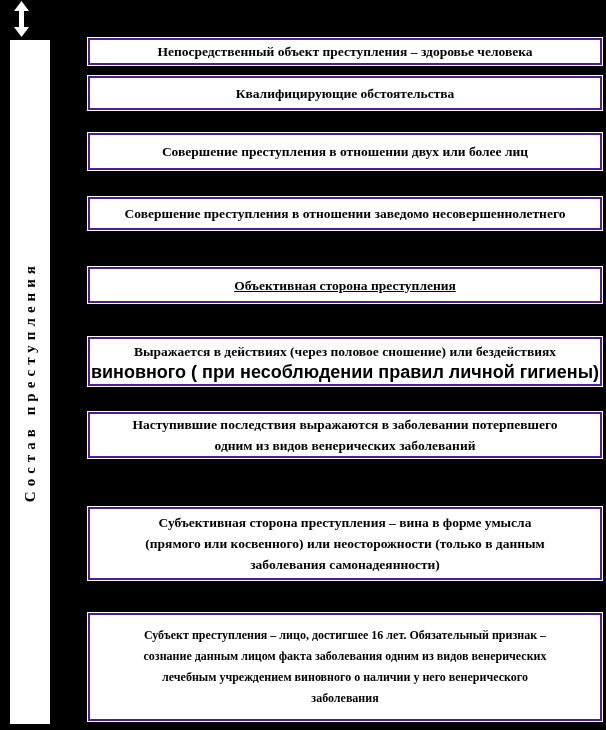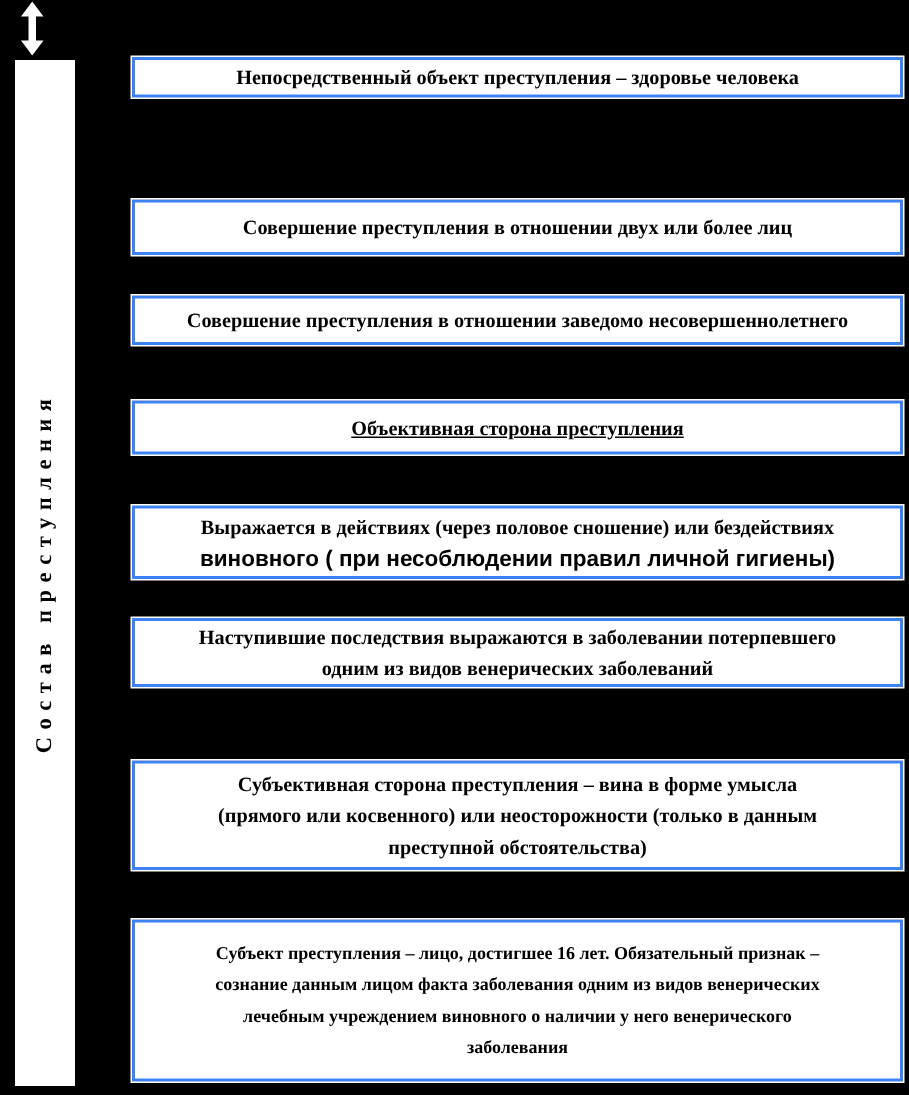--- a/index.html
+++ b/index.html
@@ -42,21 +42,21 @@
     letter-spacing: 5px;
     white-space: nowrap;
     color: #000;
   }
   .box {
     position: absolute;
     left: 88px;
     width: 514px;
     box-sizing: border-box;
     background: #fff;
-    border: 2px solid #3b82f6;
+    border: 2px solid #4c1d95;
     outline: 1px solid #fff;
     display: flex;
     flex-direction: column;
     align-items: center;
     justify-content: center;
     text-align: center;
     font-weight: bold;
     font-size: 13.5px;
     line-height: 21px;
   }
@@ -66,40 +66,43 @@
   .b3 { top: 133px; height: 37px; }
   .b4 { top: 197px; height: 33px; justify-content: center; }
   .b5 { top: 267px; height: 36px; text-decoration: underline; }
   .b6 { top: 337px; height: 49px; }
   .b7 { top: 412px; height: 46px; }
   .b8 { top: 507px; height: 73px; align-items: center; }
   .b9 { top: 613px; height: 108px; font-size: 12px; text-align: right; }
   
   .b6 .line:nth-child(2) {
     font-family: "Liberation Sans", "DejaVu Sans", sans-serif;
-    font-size: 15px;
+    font-size: 18px;
   }
 </style>
 </head>
 <body>
 
 <div class="stage">
 
   <svg class="arrow-icon" viewBox="0 0 21 36" xmlns="http://www.w3.org/2000/svg" aria-hidden="true">
     <polygon fill="#ffffff" points="10.5,0 18,10 13,10 13,26 18,26 10.5,36 3,26 8,26 8,10 3,10"></polygon>
   </svg>
 
   <div class="vbar">
     <span class="vbar-label">Состав преступления</span>
   </div>
 
   <div class="box b1">
     <div class="line">Непосредственный объект преступления – здоровье человека</div>
   </div>
 
+  <div class="box b2">
+    <div class="line">Квалифицирующие обстоятельства</div>
+  </div>
 
   <div class="box b3">
     <div class="line">Совершение преступления в отношении двух или более лиц</div>
   </div>
 
   <div class="box b4">
     <div class="line">Совершение преступления в отношении заведомо несовершеннолетнего</div>
   </div>
 
   <div class="box b5">
@@ -112,21 +115,21 @@
   </div>
 
   <div class="box b7">
     <div class="line">Наступившие последствия выражаются в заболевании потерпевшего</div>
     <div class="line">одним из видов венерических заболеваний</div>
   </div>
 
   <div class="box b8">
     <div class="line">Субъективная сторона преступления – вина в форме умысла</div>
     <div class="line">(прямого или косвенного) или неосторожности (только в данным</div>
-    <div class="line">преступной обстоятельства)</div>
+    <div class="line">заболевания самонадеянности)</div>
   </div>
 
   <div class="box b9">
     <div class="line">Субъект преступления – лицо, достигшее 16 лет. Обязательный признак –</div>
     <div class="line">сознание данным лицом факта заболевания одним из видов венерических</div>
     <div class="line">лечебным учреждением виновного о наличии у него венерического</div>
     <div class="line">заболевания</div>
   </div>
 
 </div>

